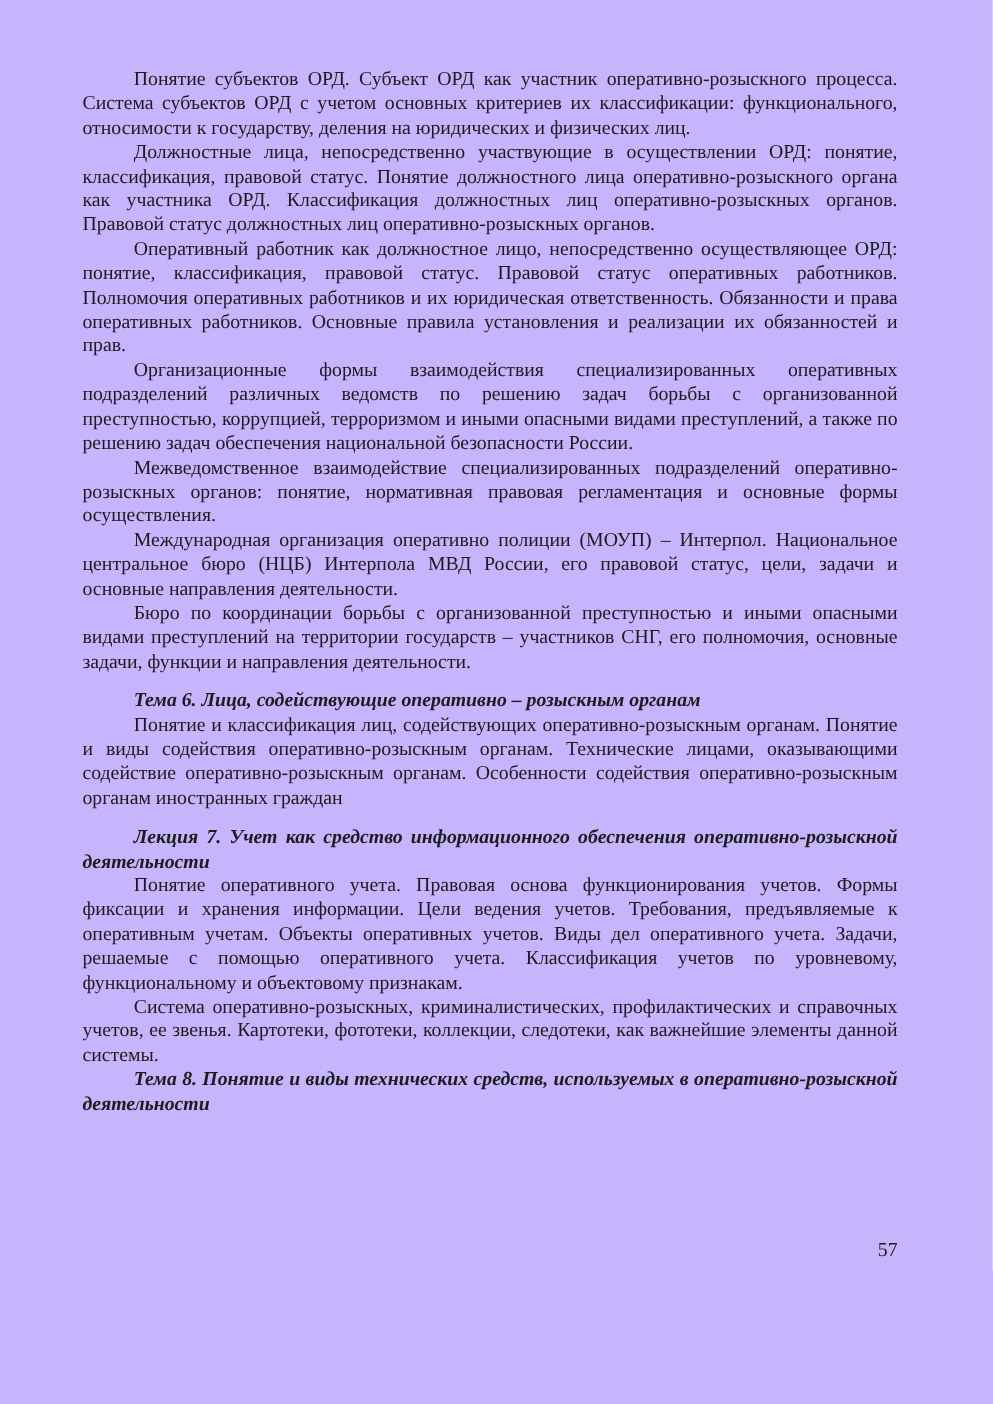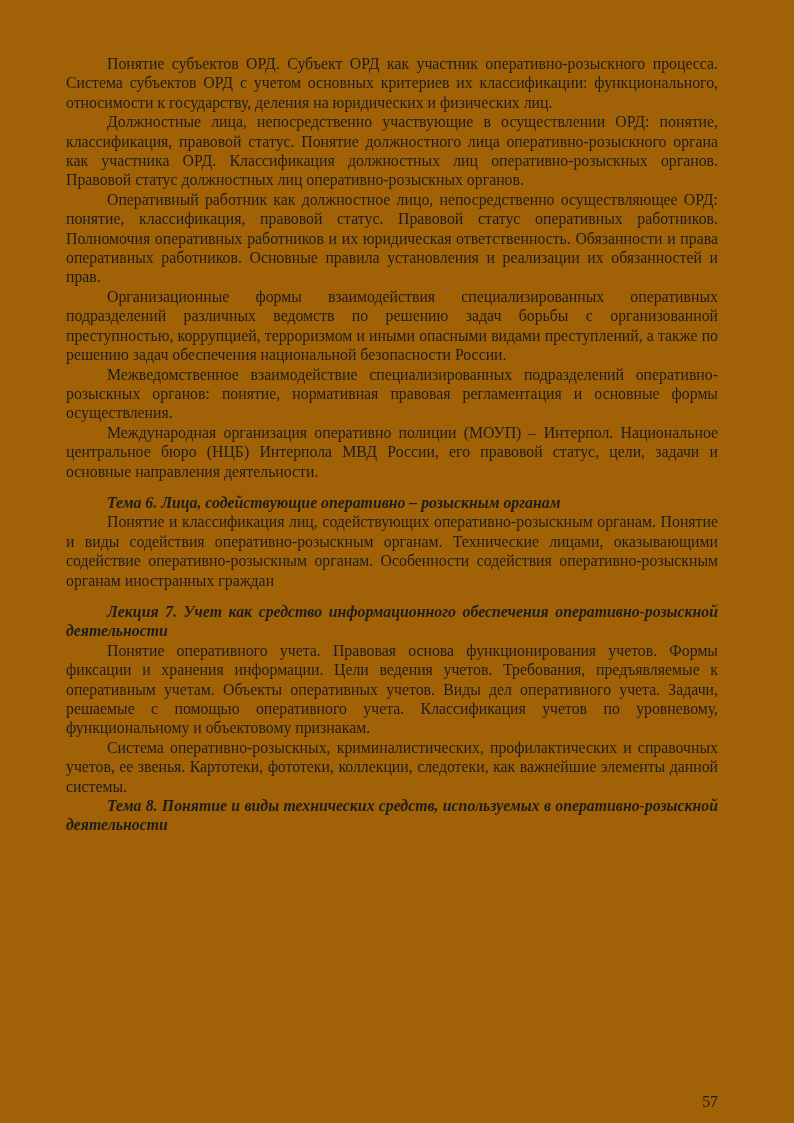--- a/index.html
+++ b/index.html
@@ -5,21 +5,21 @@
   html, body {
     margin: 0;
     padding: 0;
     background: #e8e8e8;
   }
   .sheet {
     position: relative;
     width: 794px;
     height: 1123px;
     margin: 0 auto;
-    background: #a16207;
+    background: #c4b5fd;
     box-sizing: border-box;
     padding: 54px 76px 0 66px;
     font-family: "Liberation Serif", "DejaVu Serif", serif;
     font-size: 15.8px;
     line-height: 19.4px;
     color: #1c1c1c;
     overflow: hidden;
   }
   .content p {
     margin: 0;
@@ -29,37 +29,38 @@
   .content p.heading {
     font-weight: bold;
     font-style: italic;
     margin-top: 12px;
   }
   .content p.heading.tight {
     margin-top: 0;
   }
   .page-number {
     position: absolute;
-    top: 1092px;
+    top: 991px;
     right: 76px;
     font-size: 15.8px;
     color: #1c1c1c;
   }
 </style>
 </head>
 <body>
 
 <div class="sheet">
   <div class="content">
     <p class="para">Понятие субъектов ОРД. Субъект ОРД как участник оперативно-розыскного процесса. Система субъектов ОРД с учетом основных критериев их классификации: функционального, относимости к государству, деления на юридических и физических лиц.</p>
     <p class="para">Должностные лица, непосредственно участвующие в осуществлении ОРД: понятие, классификация, правовой статус. Понятие должностного лица оперативно-розыскного органа как участника ОРД. Классификация должностных лиц оперативно-розыскных органов. Правовой статус должностных лиц оперативно-розыскных органов.</p>
     <p class="para">Оперативный работник как должностное лицо, непосредственно осуществляющее ОРД: понятие, классификация, правовой статус. Правовой статус оперативных работников. Полномочия оперативных работников и их юридическая ответственность. Обязанности и права оперативных работников. Основные правила установления и реализации их обязанностей и прав.</p>
     <p class="para">Организационные формы взаимодействия специализированных оперативных подразделений различных ведомств по решению задач борьбы с организованной преступностью, коррупцией, терроризмом и иными опасными видами преступлений, а также по решению задач обеспечения национальной безопасности России.</p>
     <p class="para">Межведомственное взаимодействие специализированных подразделений оперативно-розыскных органов: понятие, нормативная правовая регламентация и основные формы осуществления.</p>
     <p class="para">Международная организация оперативно полиции (МОУП) – Интерпол. Национальное центральное бюро (НЦБ) Интерпола МВД России, его правовой статус, цели, задачи и основные направления деятельности.</p>
+    <p class="para">Бюро по координации борьбы с организованной преступностью и иными опасными видами преступлений на территории государств – участников СНГ, его полномочия, основные задачи, функции и направления деятельности.</p>
     <p class="heading">Тема 6. Лица, содействующие оперативно – розыскным органам</p>
     <p class="para">Понятие и классификация лиц, содействующих оперативно-розыскным органам. Понятие и виды содействия оперативно-розыскным органам. Технические лицами, оказывающими содействие оперативно-розыскным органам. Особенности содействия оперативно-розыскным органам иностранных граждан</p>
     <p class="heading">Лекция 7. Учет как средство информационного обеспечения оперативно-розыскной деятельности</p>
     <p class="para">Понятие оперативного учета. Правовая основа функционирования учетов. Формы фиксации и хранения информации. Цели ведения учетов. Требования, предъявляемые к оперативным учетам. Объекты оперативных учетов. Виды дел оперативного учета. Задачи, решаемые с помощью оперативного учета. Классификация учетов по уровневому, функциональному и объектовому признакам.</p>
     <p class="para">Система оперативно-розыскных, криминалистических, профилактических и справочных учетов, ее звенья. Картотеки, фототеки, коллекции, следотеки, как важнейшие элементы данной системы.</p>
     <p class="heading tight">Тема 8. Понятие и виды технических средств, используемых в оперативно-розыскной деятельности</p>
   </div>
   <div class="page-number">57</div>
 </div>
 

